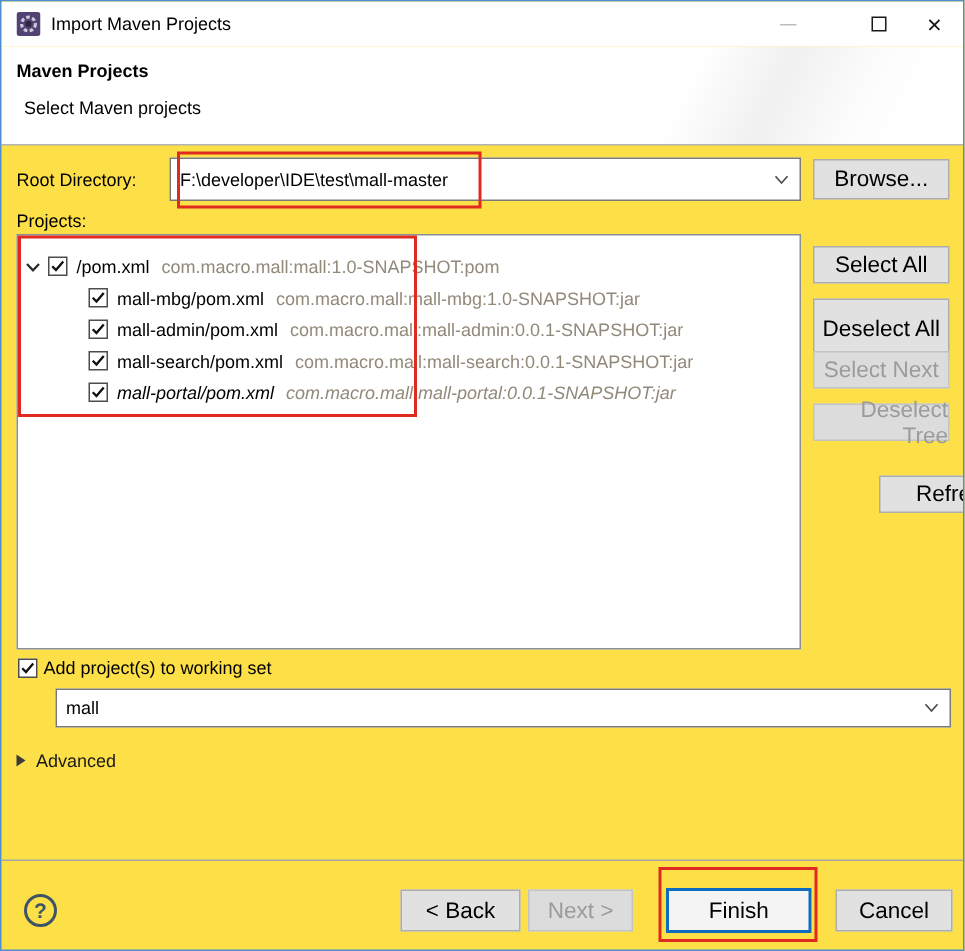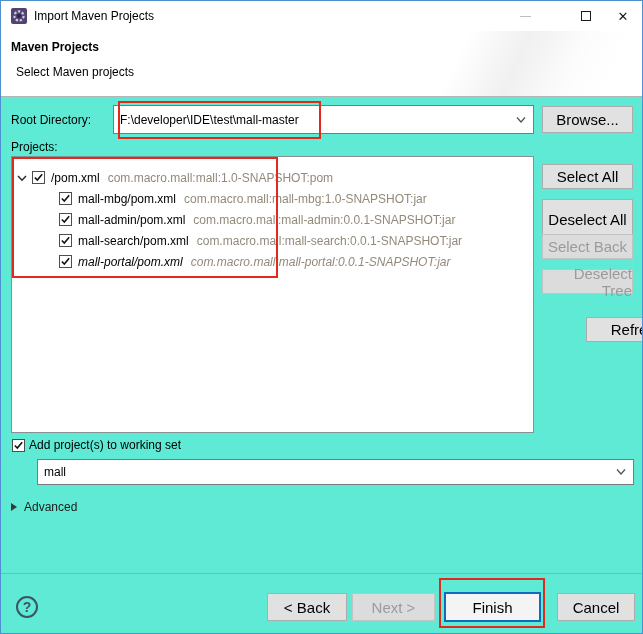--- a/index.html
+++ b/index.html
@@ -3,21 +3,21 @@
 <meta charset="utf-8">
 <style>
   * { margin:0; padding:0; box-sizing:border-box; }
   html,body { width:643px; height:634px; }
   body {
     font-family:"Liberation Sans","DejaVu Sans",sans-serif;
     font-size:12px; color:#1a1a1a; background:#fff;
   }
   .dialog {
     position:relative; width:643px; height:634px;
-    background:#5eead4; border:1px solid #4e8fd0; overflow:hidden;
+    background:#fde047; border:1px solid #4e8fd0; overflow:hidden;
   }
 
   
   .titlebar { position:absolute; top:0; left:0; right:0; height:30px; background:#fff; }
   .app-icon { position:absolute; left:10px; top:7px; width:16px; height:16px; }
   .title-text { position:absolute; left:33px; top:0; height:30px; line-height:30px; color:#000; }
   .win-btn { position:absolute; top:0; width:38px; height:30px; display:flex; align-items:center; justify-content:center; }
   .btn-min { left:505px; } .btn-max { left:566px; } .btn-close { left:603px; }
   .glyph-min { width:11px; height:0; border-top:1px solid #bdbdbd; }
   .glyph-max { width:10px; height:10px; border:1px solid #1a1a1a; background:#fff; }
@@ -163,21 +163,21 @@
             <polyline points="2,6 4.7,8.8 10,2.5" fill="none" stroke="#111" stroke-width="1.7"></polyline>
           </svg>
         </span>
       <span class="file">mall-portal/pom.xml</span>
       <span class="artifact">com.macro.mall:mall-portal:0.0.1-SNAPSHOT:jar</span>
     </div>
   </div>
 
   <div class="push-btn" style="left:541px; top:163px; width:91px; height:25px;">Select All</div>
   <div class="push-btn" style="left:541px; top:198px; width:91px; height:41px;">Deselect All</div>
-  <div class="push-btn disabled" style="left:541px; top:233px; width:91px; height:25px;">Select Back</div>
+  <div class="push-btn disabled" style="left:541px; top:233px; width:91px; height:25px;">Select Next</div>
   <div class="push-btn disabled" style="left:541px; top:268px; width:91px; height:25px;">Deselect Tree</div>
   <div class="push-btn" style="left:541px; top:316px; width:102px; height:25px;margin-left:44px;">Refresh</div>
 
   <div class="ws-row">
     <span class="cb">
         <svg viewBox="0 0 12 12">
           <polyline points="2,6 4.7,8.8 10,2.5" fill="none" stroke="#111" stroke-width="1.7"></polyline>
         </svg>
       </span>
     <span class="ws-label">Add project(s) to working set</span>
@@ -193,21 +193,21 @@
     <span class="tri-right"></span>
     <span>Advanced</span>
   </div>
 
   <div class="footer-sep"></div>
   <div class="help-circle">
       <span>?</span>
     </div>
 
   <div class="push-btn" style="left:266px; top:592px; width:80px; height:28px;">&lt; Back</div>
-  <div class="push-btn disabled" style="left:351px; top:592px; width:83px; height:28px;">Next &gt;</div>
+  <div class="push-btn disabled" style="left:351px; top:592px; width:70px; height:28px;">Next &gt;</div>
   <div class="push-btn default-btn" style="left:443px; top:591px; width:97px; height:30px;">Finish</div>
   <div class="push-btn" style="left:556px; top:592px; width:78px; height:28px;">Cancel</div>
 
   <div class="annot annot-root"></div>
   <div class="annot annot-tree"></div>
   <div class="annot annot-finish"></div>
 
 </div>
 
 </body></html>

